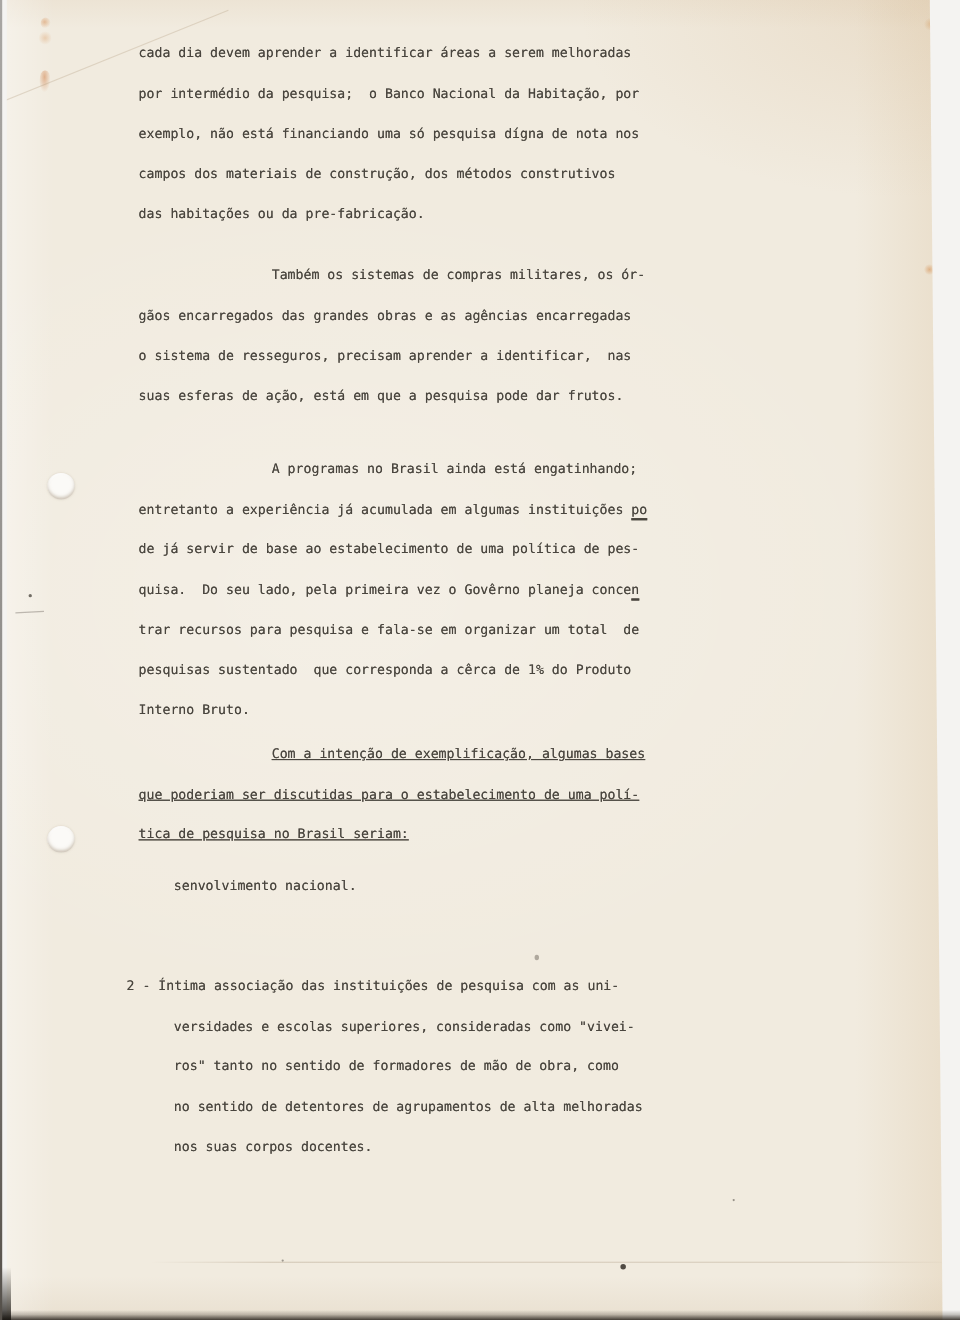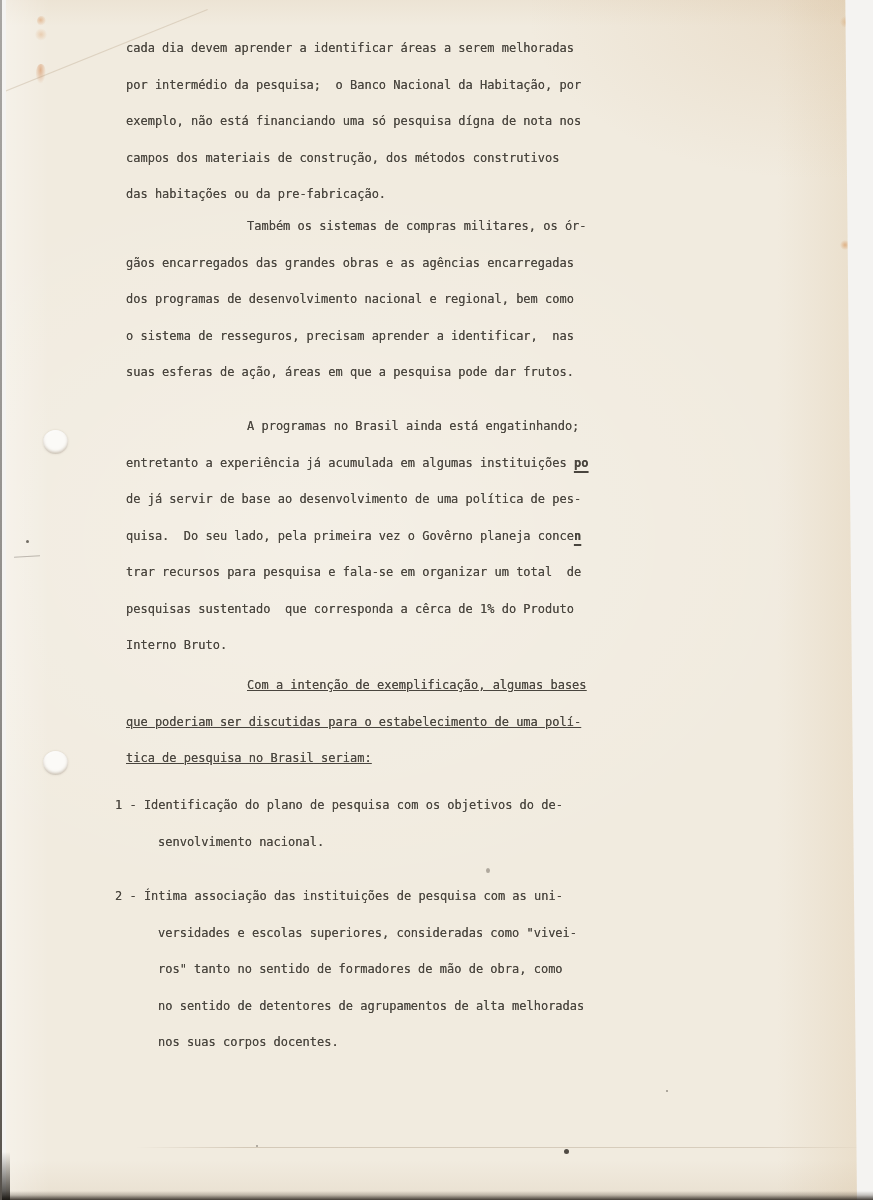--- a/index.html
+++ b/index.html
@@ -37,21 +37,21 @@
   .typed{
     position:absolute;
     color:#49453e;
     font-size:12px;
     line-height:36.5px;
     text-shadow:0 0 0.6px rgba(73,69,62,0.75);
   }
   .line{white-space:pre;}
   .indent{padding-left:121px;}
   .cont{padding-left:43px;}
-  .u{text-decoration:underline;text-underline-offset:4px;text-decoration-thickness:1.5px;font-weight:bold;}
+  .u{text-decoration:underline;text-underline-offset:4px;text-decoration-thickness:1.5px;}
 
   .para-block{left:120px;}
   .list-block{left:109px;}
 
   
   .hole{
     position:absolute;width:25px;height:24px;border-radius:50%;
     background:#fbfaf7;
     box-shadow:inset 0 -2px 3px rgba(168,152,130,0.55), inset 1px 1px 2px rgba(255,255,255,0.9), 0 0 2px rgba(170,155,133,0.35);
   }
@@ -112,46 +112,44 @@
   <div class="paper">
 
     <div class="typed para-block" style="top:30px;">
       <div class="line">cada dia devem aprender a identificar áreas a serem melhoradas</div>
       <div class="line">por intermédio da pesquisa;  o Banco Nacional da Habitação, por</div>
       <div class="line">exemplo, não está financiando uma só pesquisa dígna de nota nos</div>
       <div class="line">campos dos materiais de construção, dos métodos construtivos</div>
       <div class="line">das habitações ou da pre-fabricação.</div>
     </div>
 
-    <div class="typed para-block" style="top:208px;">
+    <div class="typed para-block" style="top:232px;">
       <div class="line indent">Também os sistemas de compras militares, os ór-</div>
       <div class="line">gãos encarregados das grandes obras e as agências encarregadas</div>
-      <div class="line">dos programas de desenvolvimento nacional e regional, bem como</div>
       <div class="line">o sistema de resseguros, precisam aprender a identificar,  nas</div>
-      <div class="line">suas esferas de ação, áreas em que a pesquisa pode dar frutos.</div>
+      <div class="line">suas esferas de ação, está em que a pesquisa pode dar frutos.</div>
     </div>
 
     <div class="typed para-block" style="top:408px;">
       <div class="line indent">A programas no Brasil ainda está engatinhando;</div>
       <div class="line"><span>entretanto a experiência já acumulada em algumas instituições </span><span class="u">po</span></div>
-      <div class="line">de já servir de base ao desenvolvimento de uma política de pes-</div>
+      <div class="line">de já servir de base ao estabelecimento de uma política de pes-</div>
       <div class="line"><span>quisa.  Do seu lado, pela primeira vez o Govêrno planeja conce</span><span class="u">n</span></div>
       <div class="line">trar recursos para pesquisa e fala-se em organizar um total  de</div>
       <div class="line">pesquisas sustentado  que corresponda a cêrca de 1% do Produto</div>
       <div class="line">Interno Bruto.</div>
     </div>
 
     <div class="typed para-block" style="top:667px;text-decoration:underline;">
       <div class="line indent">Com a intenção de exemplificação, algumas bases</div>
       <div class="line">que poderiam ser discutidas para o estabelecimento de uma polí-</div>
       <div class="line">tica de pesquisa no Brasil seriam:</div>
     </div>
 
     <div class="typed list-block" style="top:787px;">
-      <div class="line">1 - Identificação do plano de pesquisa com os objetivos do de-</div>
       <div class="line cont">senvolvimento nacional.</div>
     </div>
 
     <div class="typed list-block" style="top:878px;">
       <div class="line">2 - Íntima associação das instituições de pesquisa com as uni-</div>
       <div class="line cont">versidades e escolas superiores, consideradas como "vivei-</div>
       <div class="line cont">ros" tanto no sentido de formadores de mão de obra, como</div>
       <div class="line cont">no sentido de detentores de agrupamentos de alta melhoradas</div>
       <div class="line cont">nos suas corpos docentes.</div>
     </div>

